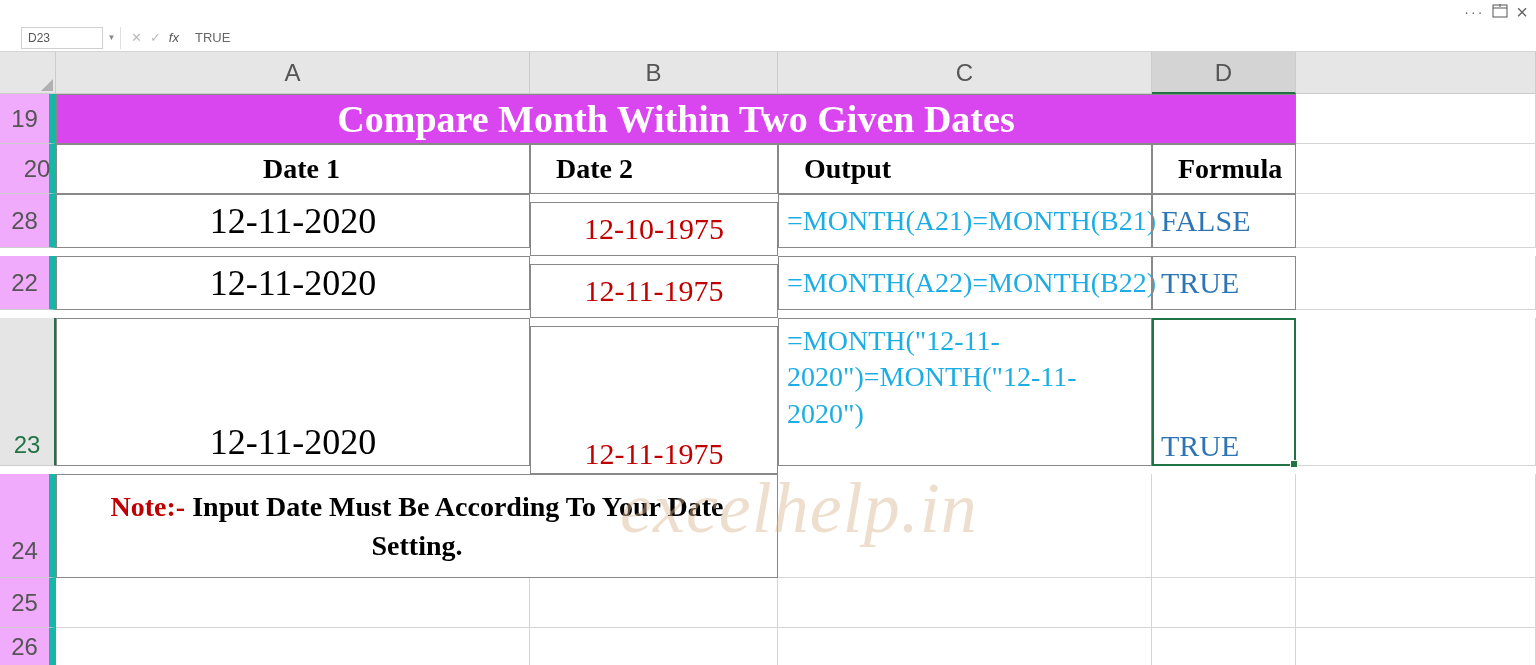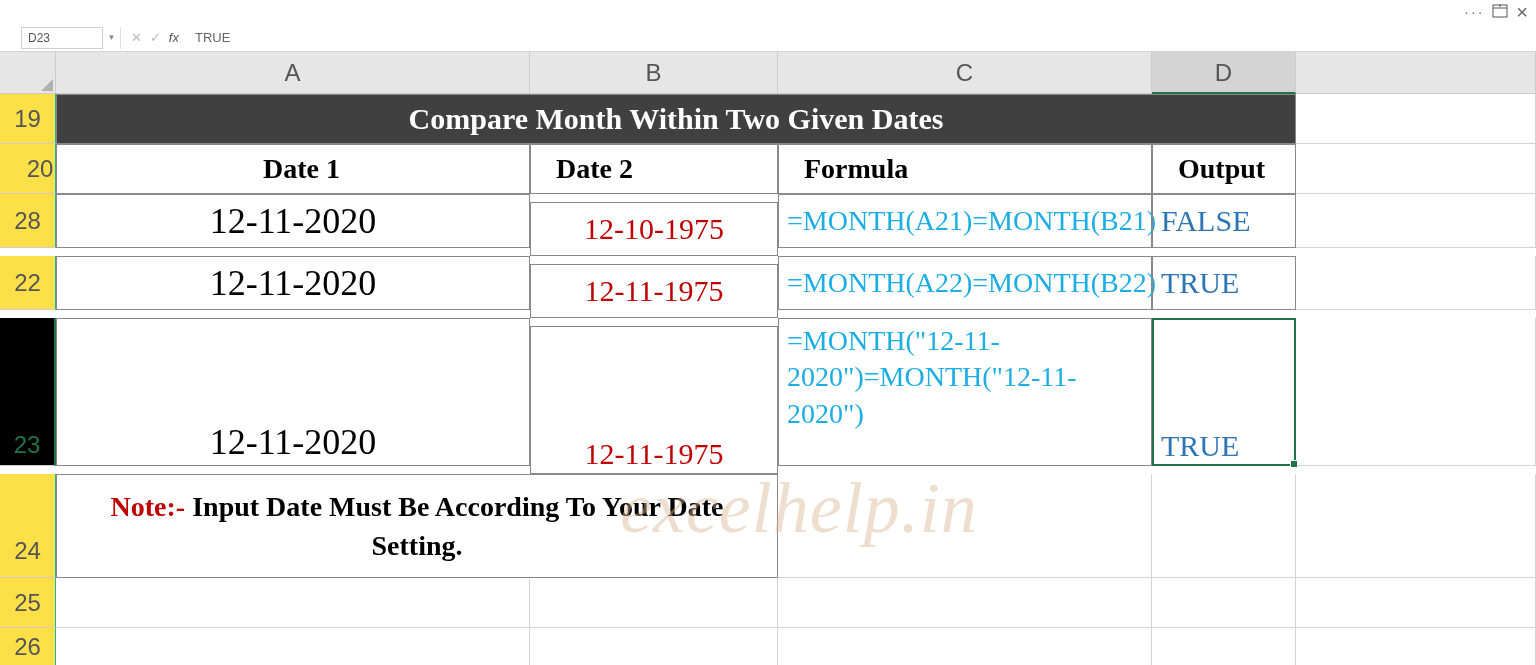--- a/index.html
+++ b/index.html
@@ -112,32 +112,32 @@
       font-size: 24px;
       color: #555;
       height: 42px;
       line-height: 42px;
     }
     .col-header.active {
       background: #d4d4d4;
       border-bottom: 2px solid #217346;
     }
     .row-header {
-      background: #fde047;
-      border-right: 1px solid #14b8a6;
+      background: #f0abfc;
+      border-right: 7px solid #14b8a6;
       border-bottom: 1px solid #ccc;
       text-align: center;
       font-size: 24px;
       color: #555;
       display: flex;
       align-items: center;
       justify-content: center;
     }
     .row-header.active {
-      background: #000000;
+      background: #e5e5e5;
       border-right: 2px solid #217346;
       color: #217346;
     }
     .cell {
       border-right: 1px solid #d4d4d4;
       border-bottom: 1px solid #d4d4d4;
       font-size: 28px;
       padding: 2px 8px;
       display: flex;
       align-items: center;
@@ -150,24 +150,24 @@
     }
     .row-19 { height: 50px; }
     .row-20 { height: 50px; padding-left: 25px; }
     .row-21 { height: 54px; }
     .row-22 { height: 54px; }
     .row-23 { height: 148px; }
     .row-24 { height: 104px; }
     .row-25 { height: 50px; }
     .row-26 { height: 38px; }
     .merged-title {
-      background: #404040;
+      background: #d946ef;
       color: #fff;
       font-weight: bold;
-      font-size: 30px;
+      font-size: 38px;
       justify-content: center;
       font-family: Georgia, 'Times New Roman', serif;
       border: 1px solid #888;
     }
     .header-cell {
       font-weight: bold;
       font-size: 28px;
       font-family: Georgia, 'Times New Roman', serif;
       border: 1px solid #888;
     }
@@ -256,22 +256,22 @@
     <div class="col-header active">D</div>
     <div class="col-header"></div>
 
     <div class="row-header row-19">19</div>
     <div class="cell merged-title row-19" style="grid-column: span 4;">Compare Month Within Two Given Dates</div>
     <div class="cell-plain row-19"></div>
 
     <div class="row-header row-20">20</div>
     <div class="cell header-cell center row-20">Date 1</div>
     <div class="cell header-cell row-20">Date 2</div>
+    <div class="cell header-cell row-20">Output</div>
     <div class="cell header-cell row-20">Formula</div>
-    <div class="cell header-cell row-20">Output</div>
     <div class="cell-plain row-20"></div>
 
     <div class="row-header row-21">28</div>
     <div class="cell data-cell date1 row-21">12-11-2020</div>
     <div class="cell data-cell date2 row-21">12-10-1975</div>
     <div class="cell data-cell formula-cell row-21">=MONTH(A21)=MONTH(B21)</div>
     <div class="cell data-cell output-cell row-21">FALSE</div>
     <div class="cell-plain row-21"></div>
 
     <div class="row-header row-22">22</div>

